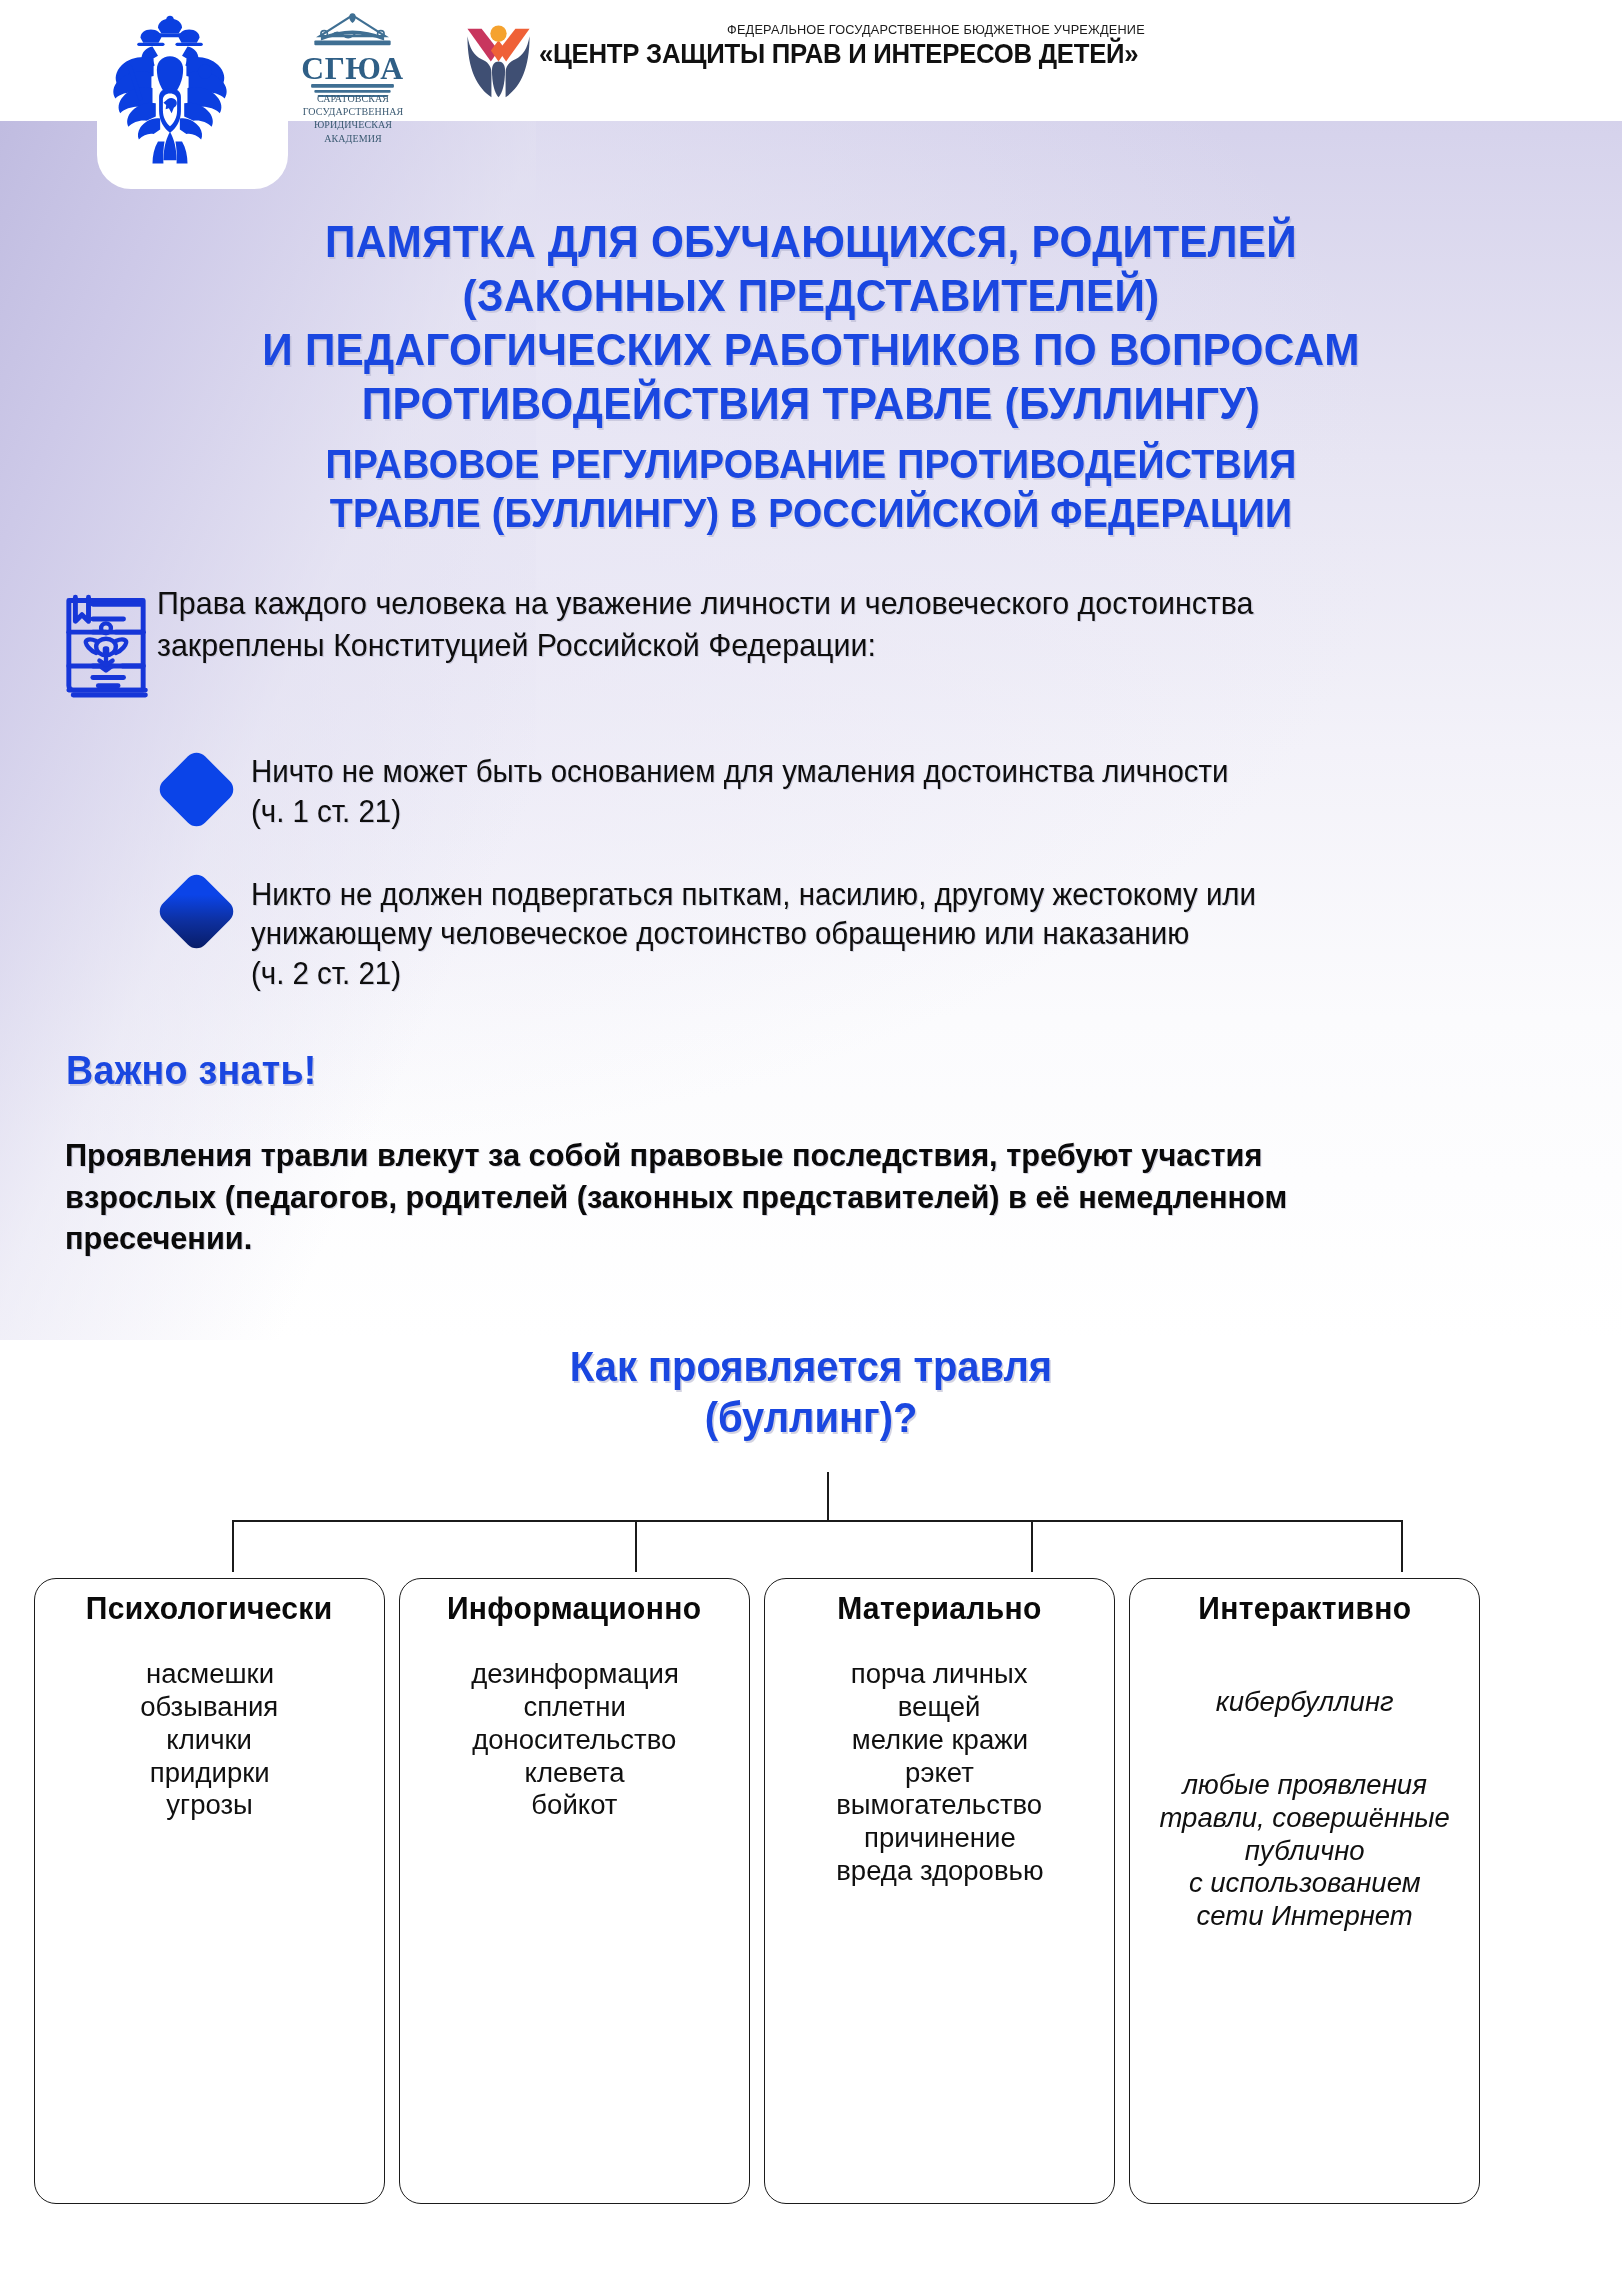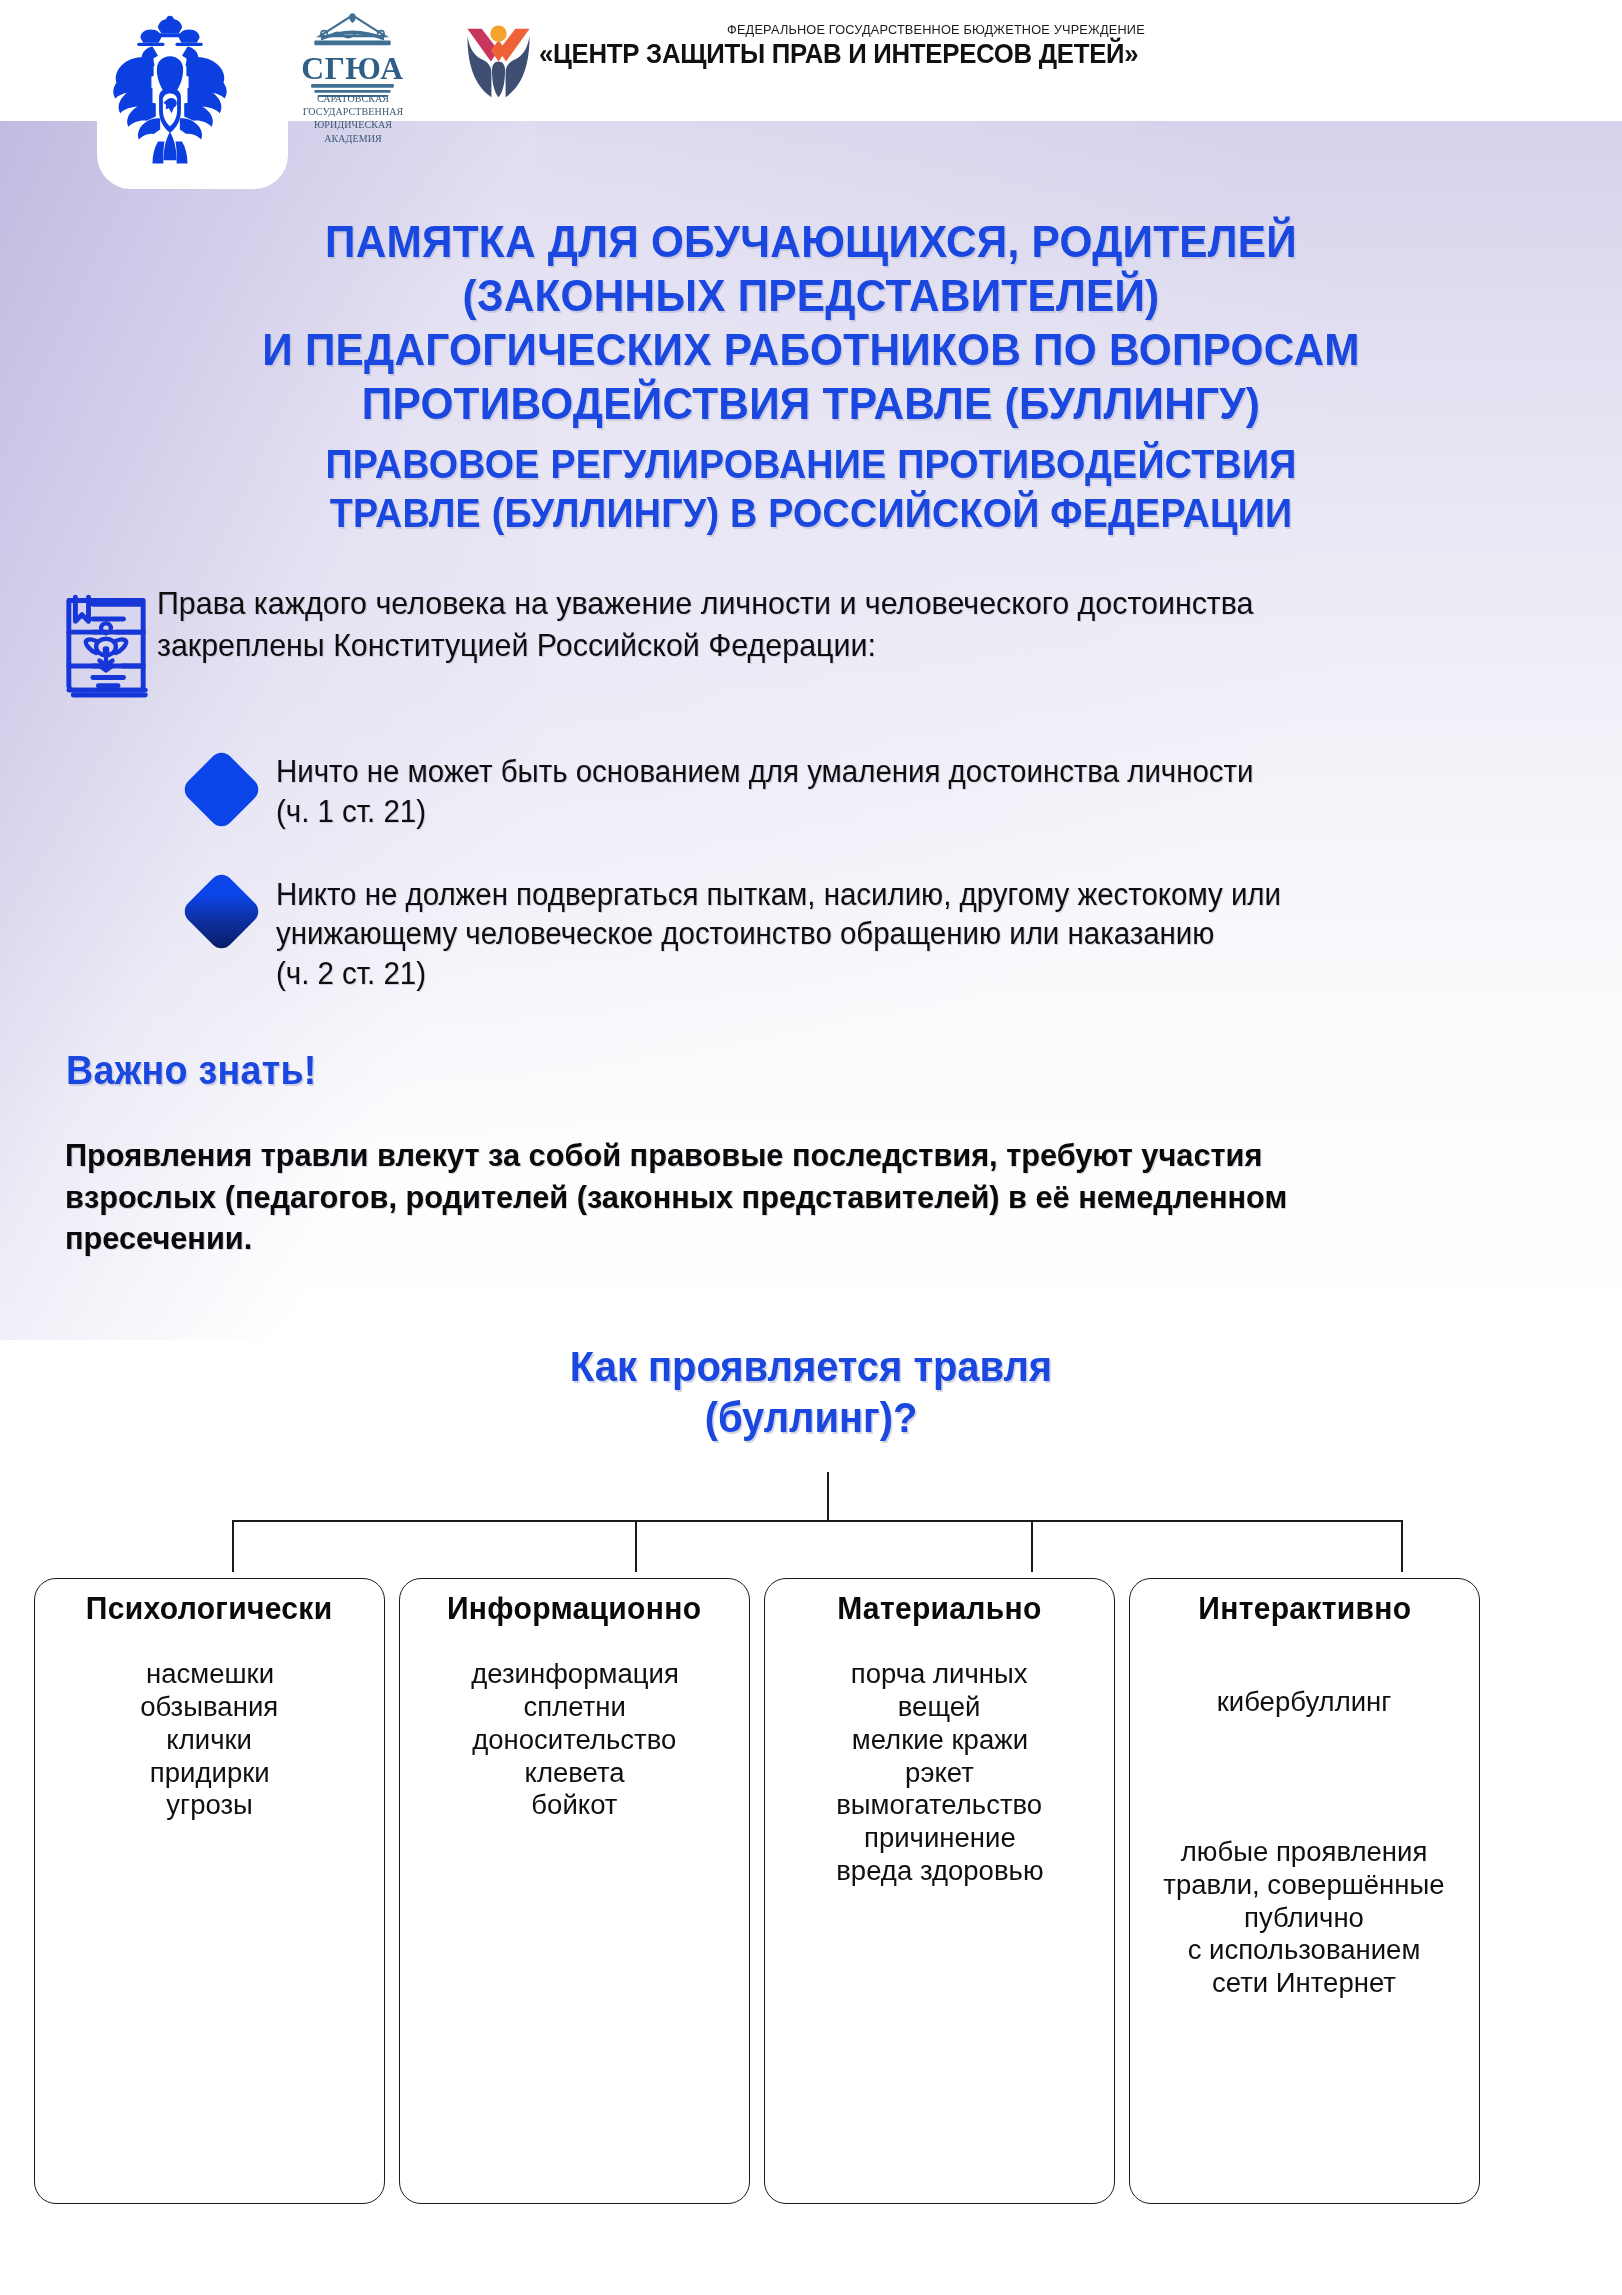--- a/index.html
+++ b/index.html
@@ -96,21 +96,21 @@
   #constitution-icon { flex: 0 0 auto; width: 94px; height: 118px; margin-top: 3.3px; }
   #intro-text {
     font-family: "Liberation Sans Narrow", "Liberation Sans", sans-serif;
     font-size: 32px; line-height: 1.30; color: #0e0e0e;
     text-shadow: 1.1px 1.1px 0 rgba(175,175,200,0.5);
     transform: scaleX(0.95); transform-origin: left top;
     max-width: 1291px;
   }
 
   
-  #bullets { position: absolute; left: 192px; top: 751px; width: 1313px; }
+  #bullets { position: absolute; left: 167px; top: 751px; width: 1313px; }
   .bullet-row { display: flex; align-items: flex-start; gap: 25px; }
   .bullet-row + .bullet-row { margin-top: 42px; }
   .diamond {
     flex: 0 0 auto; width: 59px; height: 59px; border-radius: 12px;
     transform: rotate(45deg); margin-top: 8.8px;
   }
   .diamond.solid { background: #0b44e8; }
   .diamond.grad  { background: linear-gradient(135deg, #0b44e8 0%, #0b44e8 30%, #0d2f9e 62%, #07195e 100%); }
   .bullet-text {
     font-family: "Liberation Sans Narrow", "Liberation Sans", sans-serif;
@@ -172,21 +172,21 @@
     flex: 1 1 auto; width: 100%;
     display: flex; flex-direction: column; justify-content: flex-start;
     align-items: center; padding: 31px 2.2px 8.8px;
   }
   .cat-item {
     font-family: "Liberation Sans Narrow", "Liberation Sans", sans-serif;
     font-size: 28.4px; line-height: 1.16; color: #101010; text-align: center;
     white-space: pre-line; transform: scaleX(0.97);
   }
   
-  .cat-items.sparse { justify-content: flex-start; gap: 117px; padding-top: 59px; }
+  .cat-items.sparse { justify-content: flex-start; gap: 50px; padding-top: 59px; font-style: italic; }
 </style>
 </head>
 <body>
 
 <div id="bg-gradient"></div>
 <div id="bg-gradient-left"></div>
 
 <div id="header-tab"></div>
 <div id="header-tab-l"></div>
 <div id="header-tab-r"></div>

